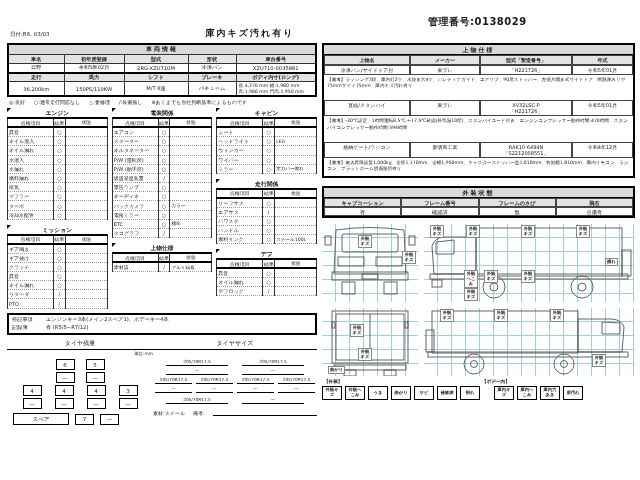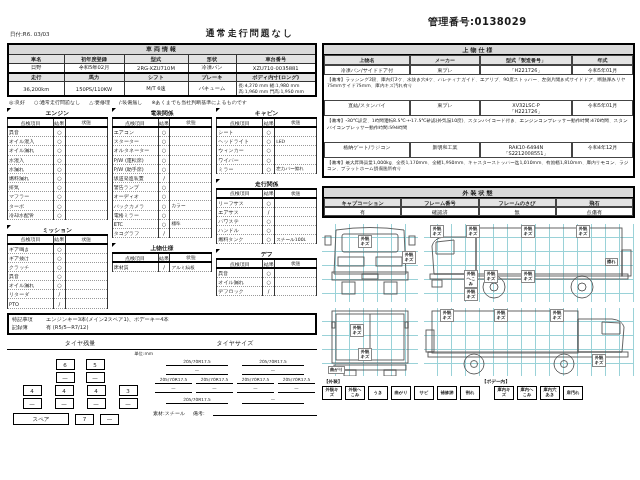--- a/index.html
+++ b/index.html
@@ -97,21 +97,21 @@
   #dleg { position:relative; margin-top:3px; height:24px; font-size:4.6px; }
   .dleg-t { position:absolute; top:0; font-weight:bold; }
   .dleg-boxes { position:absolute; top:7px; left:0; display:flex; gap:3px; align-items:stretch; }
   .lbox { border:1px solid #000; min-width:16px; padding:1px 2px; display:flex; align-items:center; justify-content:center; text-align:center; line-height:1.15; font-size:4.3px; font-weight:bold; width:20px; }
   .lgap { width:8px; border:none; }
 </style>
 </head>
 <body>
 
 <div class="abs" id="hdr-date">日付:R6. 03/03</div>
-<div class="abs" id="hdr-title">通常走行問題なし</div>
+<div class="abs" id="hdr-title">庫内キズ汚れ有り</div>
 <div class="abs" id="hdr-ctrl">管理番号:0138029</div>
 
 <div class="abs" id="left">
 
   <table class="vtable">
     <tbody>
         <tr>
           <td colspan="5" class="ttl">車両情報</td>
         </tr>
     <tr>

